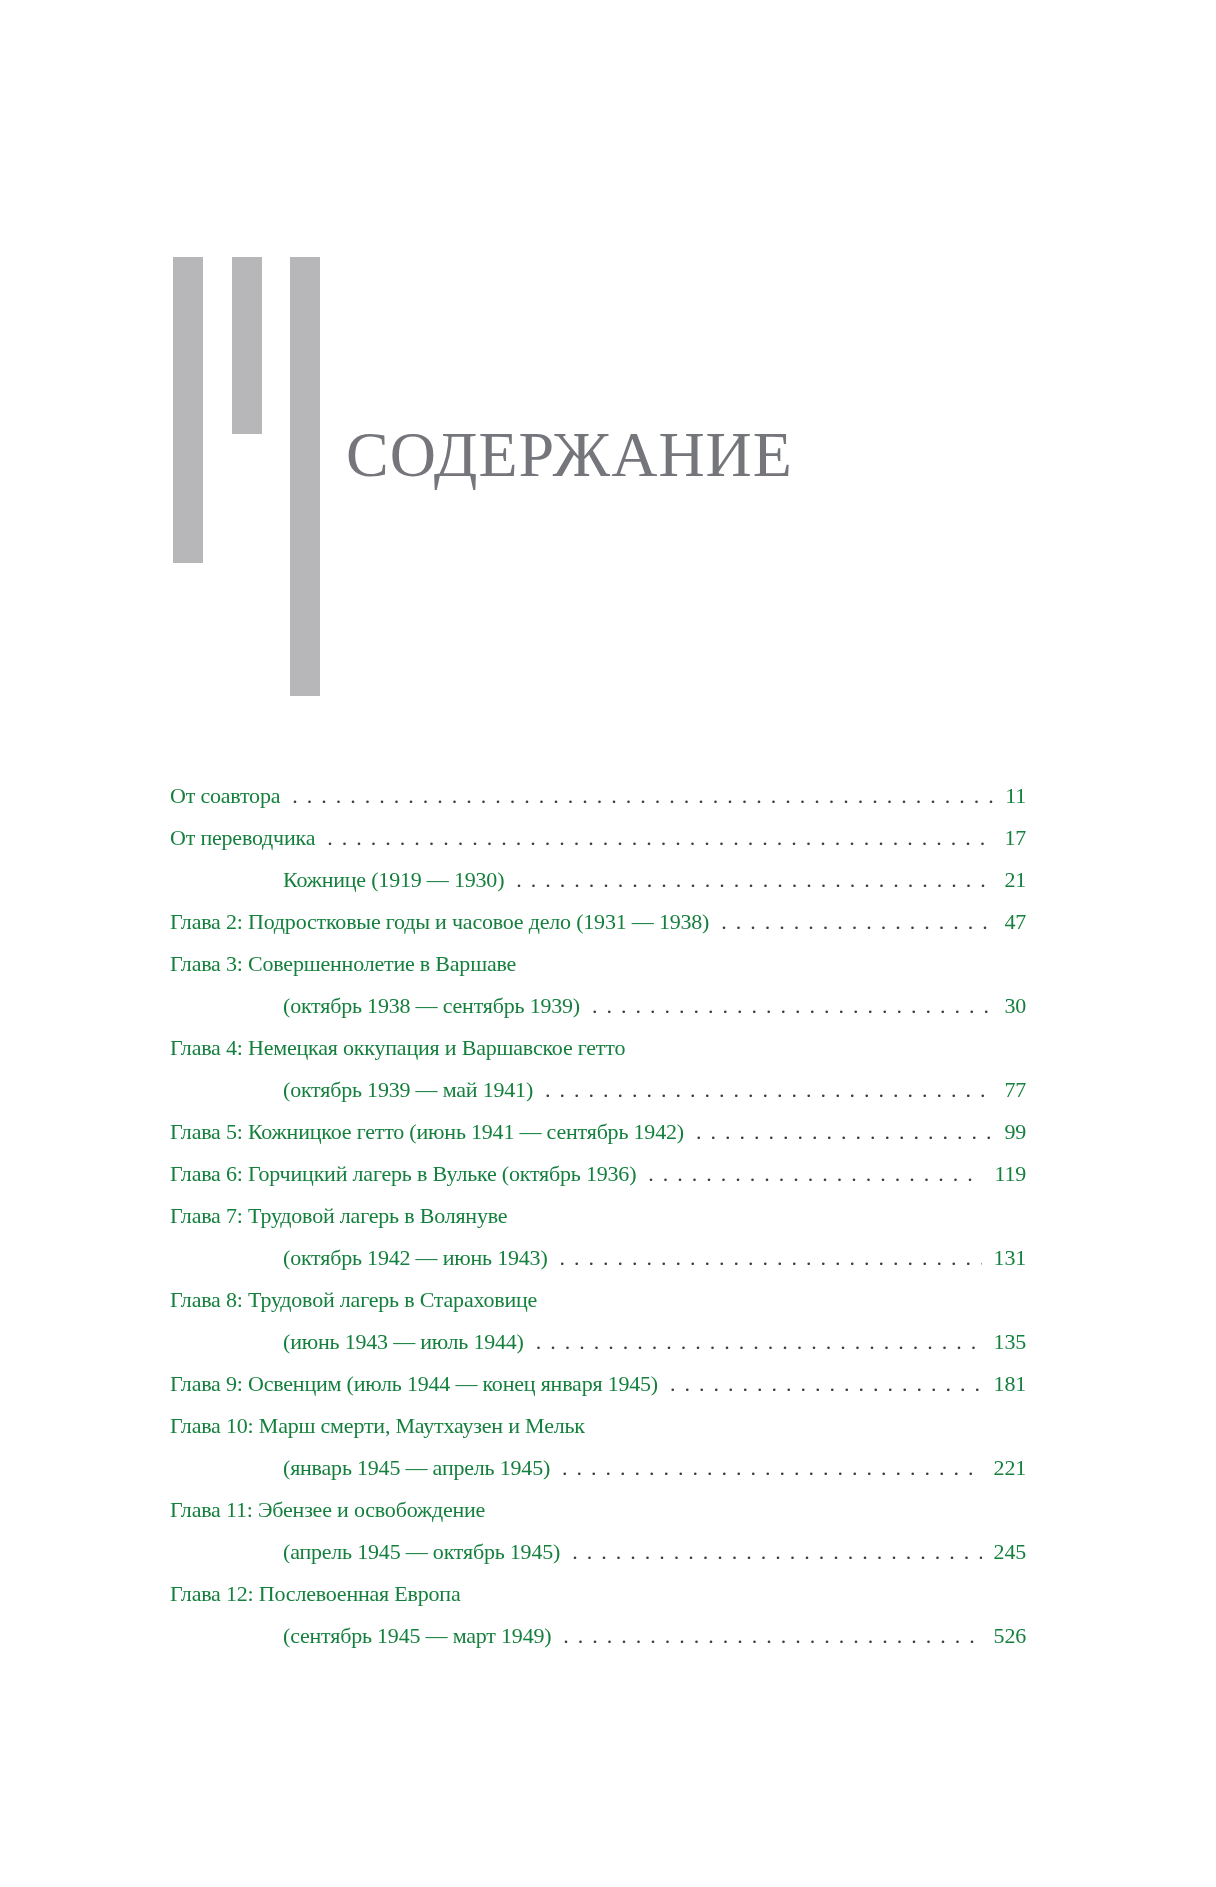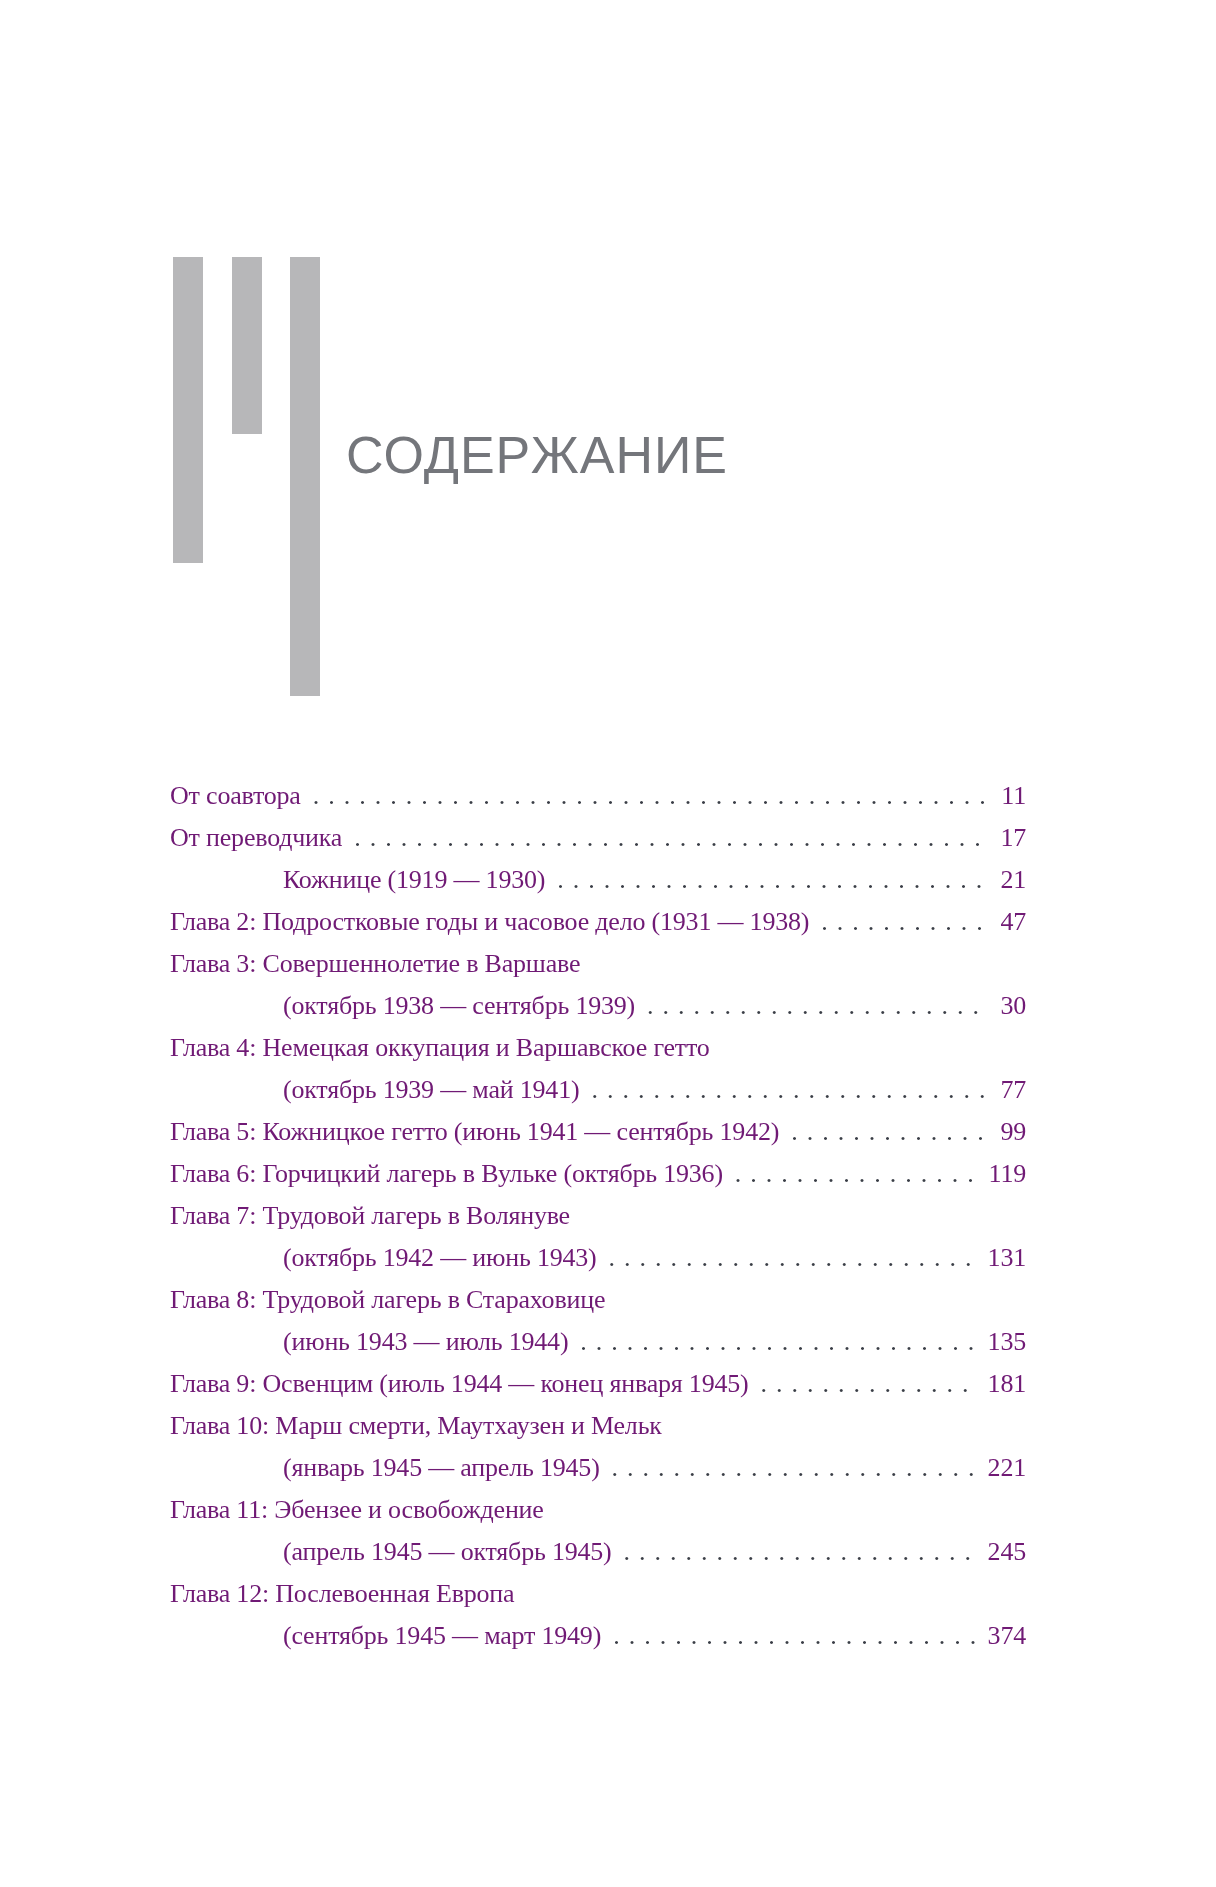--- a/index.html
+++ b/index.html
@@ -25,37 +25,37 @@
   .bar1 { left: 173px; height: 306px; }
   .bar2 { left: 232px; height: 177px; }
   .bar3 { left: 290px; height: 439px; }
 
   
   .title {
     position: absolute;
     top: 430px;
     left: 346px;
     margin: 0;
-    font-family: Liberation Sans, sans-serif;
+    font-family: Liberation Serif, serif;
     font-weight: 400;
-    font-size: 52px;
+    font-size: 64px;
     line-height: 50px;
     letter-spacing: 1px;
     color: #74767b;
     white-space: nowrap;
   }
 
   
   .toc {
     position: absolute;
     top: 775px;
     left: 170px;
     width: 856px;
-    color: #701a75;
-    font-size: 26px;
+    color: #15803d;
+    font-size: 22px;
     letter-spacing: -0.2px;
   }
   .row {
     display: flex;
     align-items: baseline;
     height: 42px;
     line-height: 42px;
     white-space: nowrap;
   }
   .row .label {
@@ -191,17 +191,17 @@
       <span class="dots"></span>
       <span class="page-num">245</span>
     </div>
 
     <div class="row">
       <span class="label">Глава 12: Послевоенная Европа</span>
     </div>
     <div class="row indent">
       <span class="label">(сентябрь 1945 — март 1949)</span>
       <span class="dots"></span>
-      <span class="page-num">374</span>
+      <span class="page-num">526</span>
     </div>
 
   </div>
 </div>
 
 </body></html>

